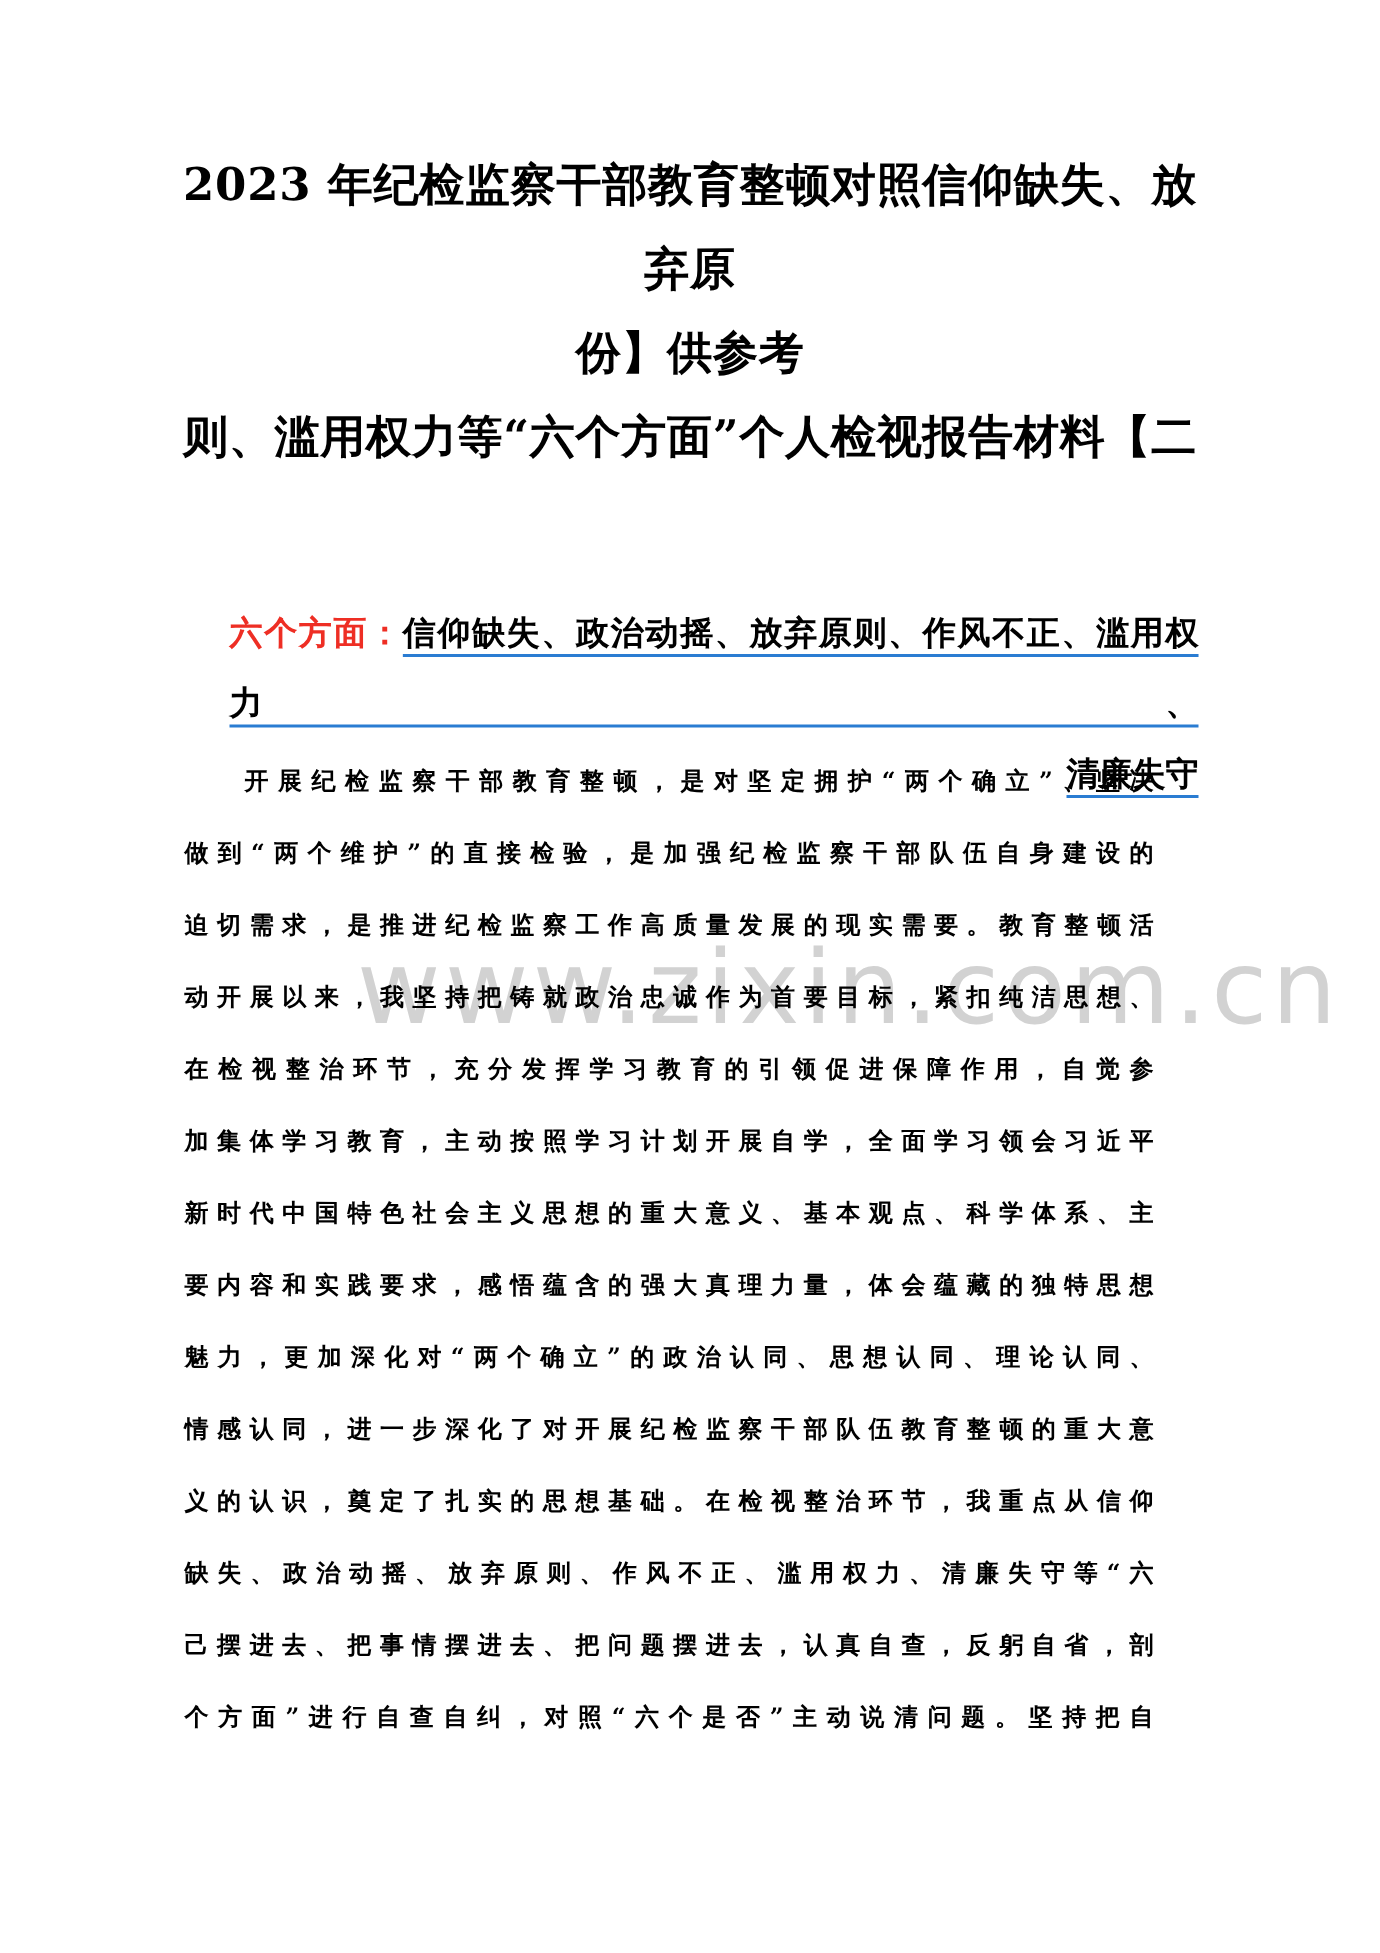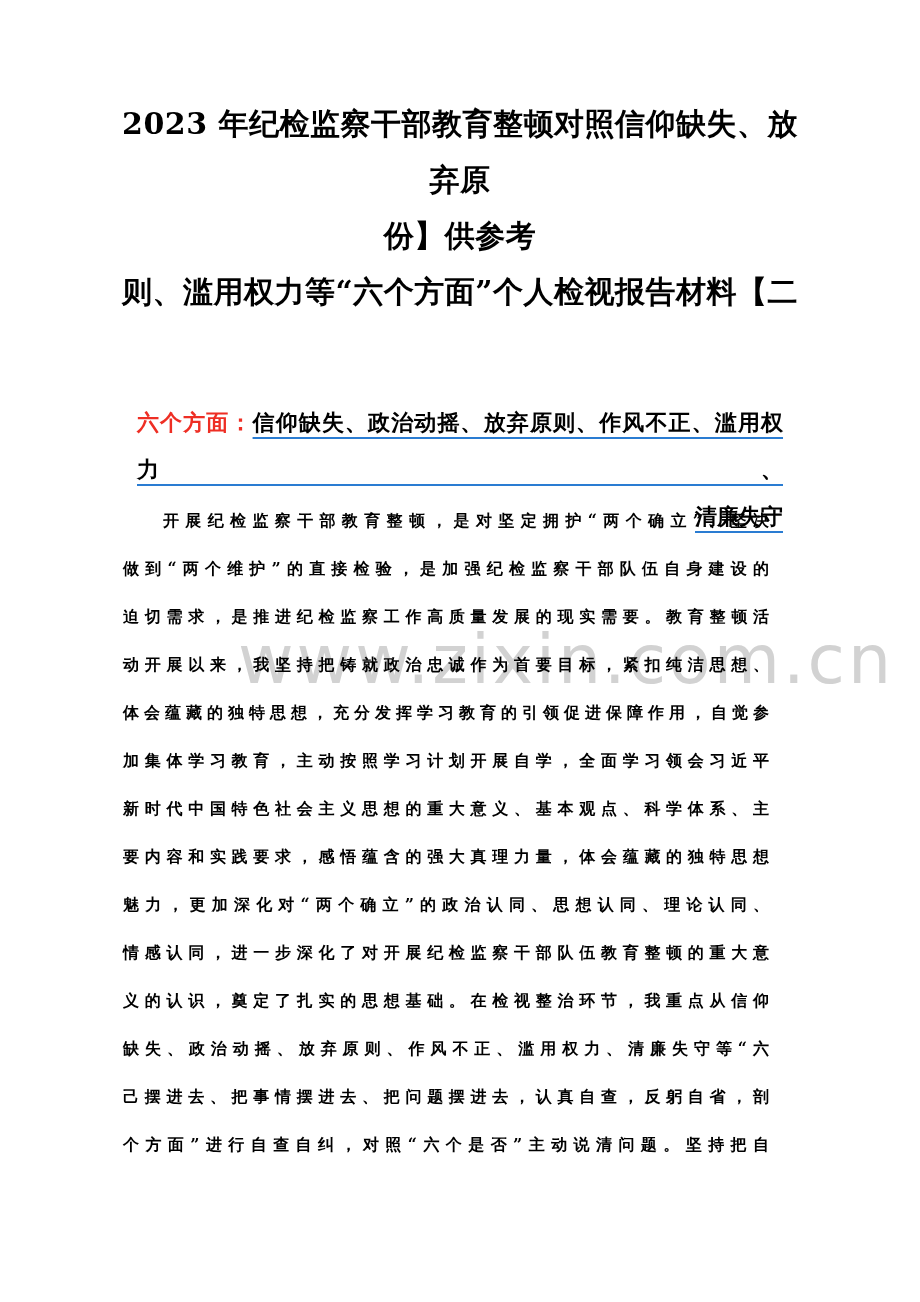--- a/index.html
+++ b/index.html
@@ -23,21 +23,21 @@
     width: 700px;
     text-align: center;
     font-weight: bold;
     font-size: 30px;
     line-height: 56px;
     letter-spacing: 0.5px;
   }
   .heading-block {
     position: absolute;
     top: 399px;
-    left: 137px;
+    left: 153px;
     width: 646px;
     font-weight: bold;
     font-size: 22px;
     line-height: 47px;
     z-index: 2;
   }
   .heading-line1 {
     text-align: justify;
     text-align-last: justify;
     text-justify: inter-character;
@@ -109,21 +109,21 @@
     <div class="heading-line2">
       <span class="blue-underline">清廉失守</span>
     </div>
   </div>
 
   <div class="body-block">
     <div class="body-line first-line">开展纪检监察干部教育整顿，是对坚定拥护“两个确立”、坚决</div>
     <div class="body-line">做到“两个维护”的直接检验，是加强纪检监察干部队伍自身建设的</div>
     <div class="body-line">迫切需求，是推进纪检监察工作高质量发展的现实需要。教育整顿活</div>
     <div class="body-line">动开展以来，我坚持把铸就政治忠诚作为首要目标，紧扣纯洁思想、</div>
-    <div class="body-line">体会蕴藏的独特思想，充分发挥学习教育的引领促进保障作用，自觉参</div>
+    <div class="body-line">在检视整治环节，充分发挥学习教育的引领促进保障作用，自觉参</div>
     <div class="body-line">加集体学习教育，主动按照学习计划开展自学，全面学习领会习近平</div>
     <div class="body-line">新时代中国特色社会主义思想的重大意义、基本观点、科学体系、主</div>
     <div class="body-line">要内容和实践要求，感悟蕴含的强大真理力量，体会蕴藏的独特思想</div>
     <div class="body-line">魅力，更加深化对“两个确立”的政治认同、思想认同、理论认同、</div>
     <div class="body-line">情感认同，进一步深化了对开展纪检监察干部队伍教育整顿的重大意</div>
     <div class="body-line">义的认识，奠定了扎实的思想基础。在检视整治环节，我重点从信仰</div>
     <div class="body-line">缺失、政治动摇、放弃原则、作风不正、滥用权力、清廉失守等“六</div>
     <div class="body-line">己摆进去、把事情摆进去、把问题摆进去，认真自查，反躬自省，剖</div>
     <div class="body-line">个方面”进行自查自纠，对照“六个是否”主动说清问题。坚持把自</div>
   </div>

